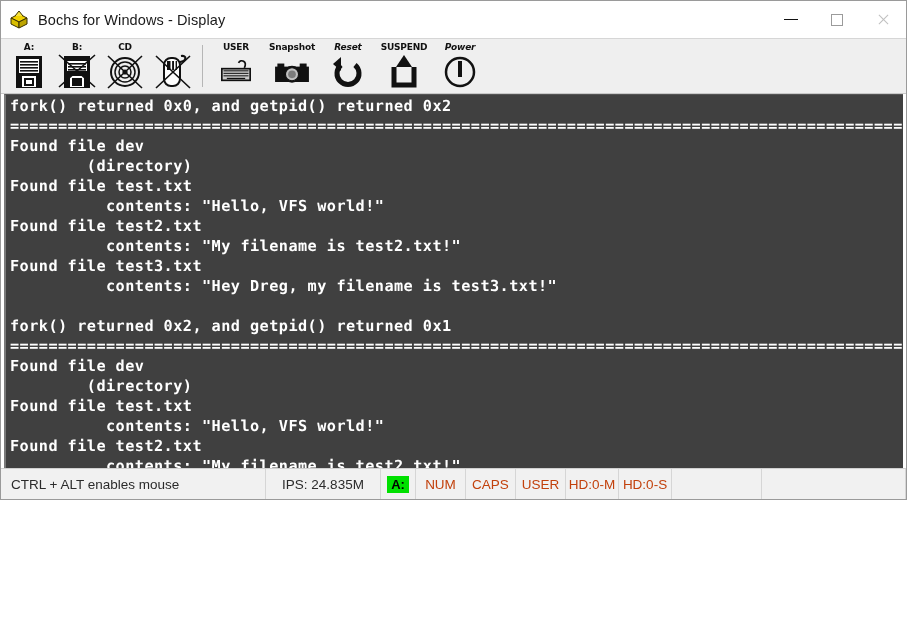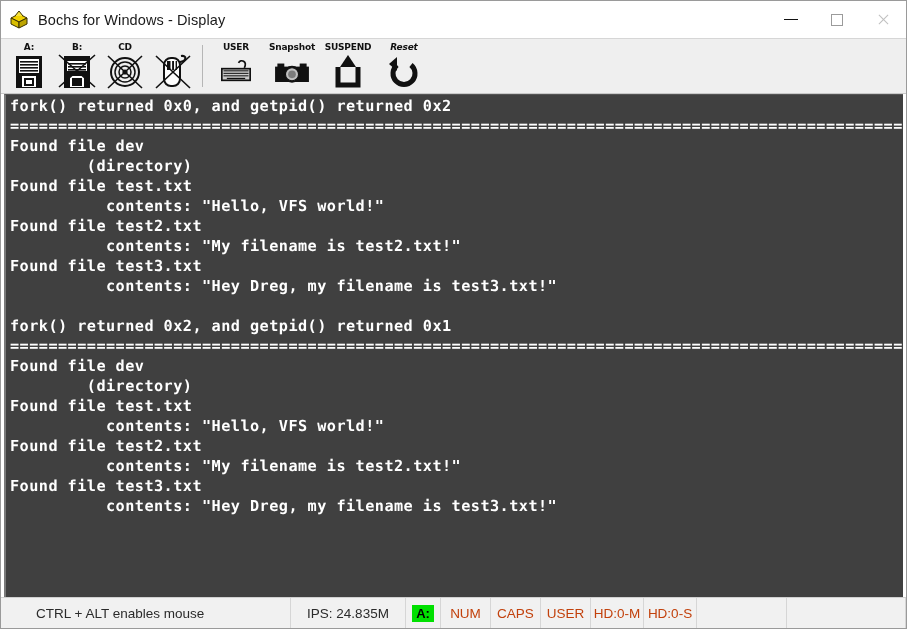--- a/index.html
+++ b/index.html
@@ -5,21 +5,21 @@
 <style>
   * { box-sizing: border-box; margin: 0; padding: 0; }
   html, body {
     width: 907px; height: 629px;
     overflow: hidden;
     background: #ffffff;
     font-family: "Liberation Sans", sans-serif;
   }
   #app {
     position: relative;
-    width: 907px; height: 629px;
+    width: 907px; height: 500px;
     background: #ffffff;
     border: 1px solid #9a9a9a;
     display: flex;
     flex-direction: column;
   }
 
   
   .titlebar {
     height: 37px;
     flex: 0 0 37px;
@@ -151,21 +151,21 @@
     color: #2b2b2b;
   }
   .sb-cell {
     display: flex;
     align-items: center;
     border-right: 1px solid #d6d6d6;
     padding: 0 9px;
     white-space: nowrap;
     overflow: hidden;
   }
-  .sb-msg { flex: 0 0 265px; padding-left: 10px; margin-left: 25px; }
+  .sb-msg { flex: 0 0 265px; padding-left: 10px; }
   .sb-ips { flex: 0 0 115px; justify-content: center; text-align: right; }
   .sb-led { flex: 0 0 35px; justify-content: center; padding: 0 4px; }
   .sb-tag { flex: 0 0 50px; justify-content: center; color: #c2410c; padding: 0 4px; }
   .sb-tag.wide { flex: 0 0 53px; }
   .sb-fill { flex: 1 1 auto; border-right: 1px solid #d6d6d6; }
   .sb-fill2 { flex: 0 0 90px; border-right: 1px solid #d6d6d6; }
   .led-on {
     background: #00e000;
     color: #000;
     font-weight: bold;
@@ -286,35 +286,42 @@
         <rect x="7" y="8" width="9" height="5" fill="#111"></rect>
         <rect x="36" y="8" width="9" height="5" fill="#111"></rect>
         <circle cx="26" cy="22" r="11" fill="#111"></circle>
         <circle cx="26" cy="22" r="8.5" fill="#c0c0c0" stroke="#111" stroke-width="1.4"></circle>
         <circle cx="26" cy="22" r="5" fill="#7b7b7b"></circle>
       </svg>
     </div>
 
 
     <div class="tb-btn wide">
+      <div class="tb-label ital">Reset</div>
+      <svg class="tb-icon" viewBox="0 0 40 38">
+        <path d="M27 12 A11 11 0 1 1 13 12" stroke="#111" stroke-width="5" fill="none" stroke-linecap="butt"></path>
+        <polygon points="13,4 13,18 5,11" fill="#111"></polygon>
+      </svg>
+    </div>
+
+    <div class="tb-btn wide">
       <div class="tb-label">SUSPEND</div>
       <svg class="tb-icon" viewBox="0 0 40 38">
         <path d="M10 14 L10 32 L30 32 L30 14" stroke="#111" stroke-width="5" fill="none"></path>
         <polygon points="20,2 28,14 12,14" fill="#111"></polygon>
       </svg>
     </div>
 
     <div class="tb-btn wide">
-      <div class="tb-label ital">Reset</div>
-      <svg class="tb-icon" viewBox="0 0 40 38">
-        <path d="M27 12 A11 11 0 1 1 13 12" stroke="#111" stroke-width="5" fill="none" stroke-linecap="butt"></path>
-        <polygon points="13,4 13,18 5,11" fill="#111"></polygon>
-      </svg>
-    </div>
-
+      <div class="tb-label ital">Power</div>
+      <svg class="tb-icon" viewBox="0 0 40 38">
+        <circle cx="20" cy="19" r="14" fill="none" stroke="#111" stroke-width="2.5"></circle>
+        <rect x="18" y="8" width="4" height="16" fill="#111"></rect>
+      </svg>
+    </div>
   </div>
 
   <div class="vga-wrap">
     <div class="vga">
       <pre>fork() returned 0x0, and getpid() returned 0x2
 =====================================================================================================
 Found file dev
         (directory)
 Found file test.txt
           contents: "Hello, VFS world!"

